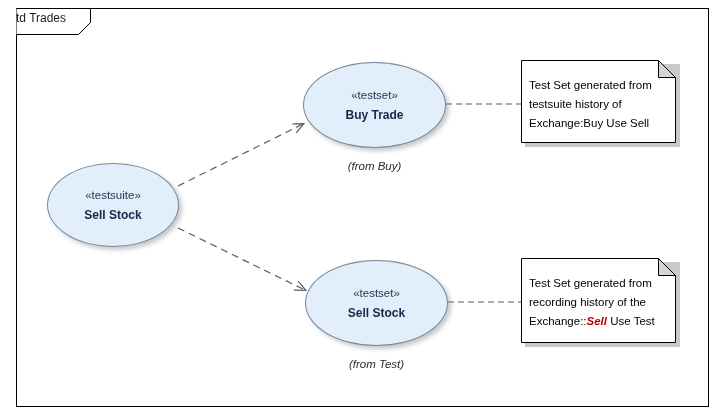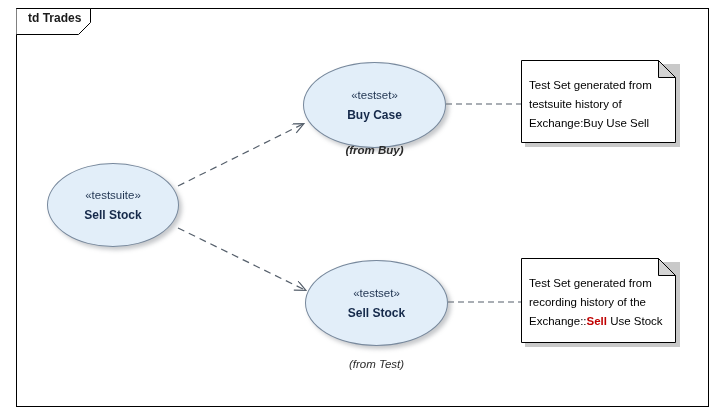--- a/index.html
+++ b/index.html
@@ -26,23 +26,23 @@
     width: 721px;
     height: 415px;
   }
   #frame-label {
     position: absolute;
     left: 16px;
     top: 8px;
     width: 74px;
     height: 21px;
     line-height: 21px;
-    padding-left: 12px;
+    padding-left: 0;
     font-size: 12px;
-    font-weight: bold;
+    font-weight: normal;
     color: #1b1b1b;
     white-space: nowrap;
     box-sizing: border-box;
   }
 
   
   #links {
     position: absolute;
     left: 0;
     top: 0;
@@ -128,20 +128,21 @@
     box-sizing: border-box;
     padding: 16px 8px 0 8px;
     font-size: 11.5px;
     line-height: 19px;
     color: #000000;
   }
   .note .body .ln { white-space: nowrap; }
   .hl {
     color: #c00000;
     font-weight: bold;
+    font-style: italic;
   }
 </style>
 </head>
 <body>
 
 <div id="canvas">
 
   <svg id="frame-svg" viewBox="0 0 721 415" xmlns="http://www.w3.org/2000/svg">
     <rect x="16.5" y="8.5" width="692" height="398" fill="none" stroke="#000000" stroke-width="1"></rect>
     <path d="M 16.5 8.5 L 90.5 8.5 L 90.5 22.5 L 78.5 34.5 L 16.5 34.5" fill="#ffffff" stroke="#000000" stroke-width="1" stroke-linejoin="miter"></path>
@@ -177,24 +178,24 @@
     <div class="txt">
       <div class="stereo">«testsuite»</div>
       <div class="name">Sell Stock</div>
     </div>
   </div>
 
   <div class="node" style="left:303px; top:62px; width:143px; height:86px;">
     <div class="ell"></div>
     <div class="txt">
       <div class="stereo">«testset»</div>
-      <div class="name">Buy Case</div>
-    </div>
-  </div>
-  <div class="node-sub" style="left:303px; top:144px; width:143px;font-weight:bold;">(from Buy)</div>
+      <div class="name">Buy Trade</div>
+    </div>
+  </div>
+  <div class="node-sub" style="left:303px; top:160px; width:143px;">(from Buy)</div>
 
   <div class="node" style="left:305px; top:260px; width:143px; height:86px;">
     <div class="ell"></div>
     <div class="txt">
       <div class="stereo">«testset»</div>
       <div class="name">Sell Stock</div>
     </div>
   </div>
   <div class="node-sub" style="left:305px; top:358px; width:143px;">(from Test)</div>
 
@@ -213,17 +214,17 @@
 
   <div class="note" style="left:521px; top:258px; width:155px; height:85px;">
     <div class="shadow"></div>
     <svg class="paper" viewBox="0 0 155 85" xmlns="http://www.w3.org/2000/svg" preserveAspectRatio="none">
       <path d="M 0.5 0.5 L 137.5 0.5 L 154.5 17.5 L 154.5 84.5 L 0.5 84.5 Z" fill="#ffffff" stroke="#000000" stroke-width="1"></path>
       <path d="M 137.5 0.5 L 154.5 17.5 L 137.5 17.5 Z" fill="#d4d4d4" stroke="#000000" stroke-width="1"></path>
     </svg>
     <div class="body">
       <div class="ln">Test Set generated from</div>
       <div class="ln">recording history of the</div>
-      <div class="ln"><span>Exchange::</span><span class="hl">Sell</span><span> Use Stock</span></div>
+      <div class="ln"><span>Exchange::</span><span class="hl">Sell</span><span> Use Test</span></div>
     </div>
   </div>
 
 </div>
 
 </body></html>

